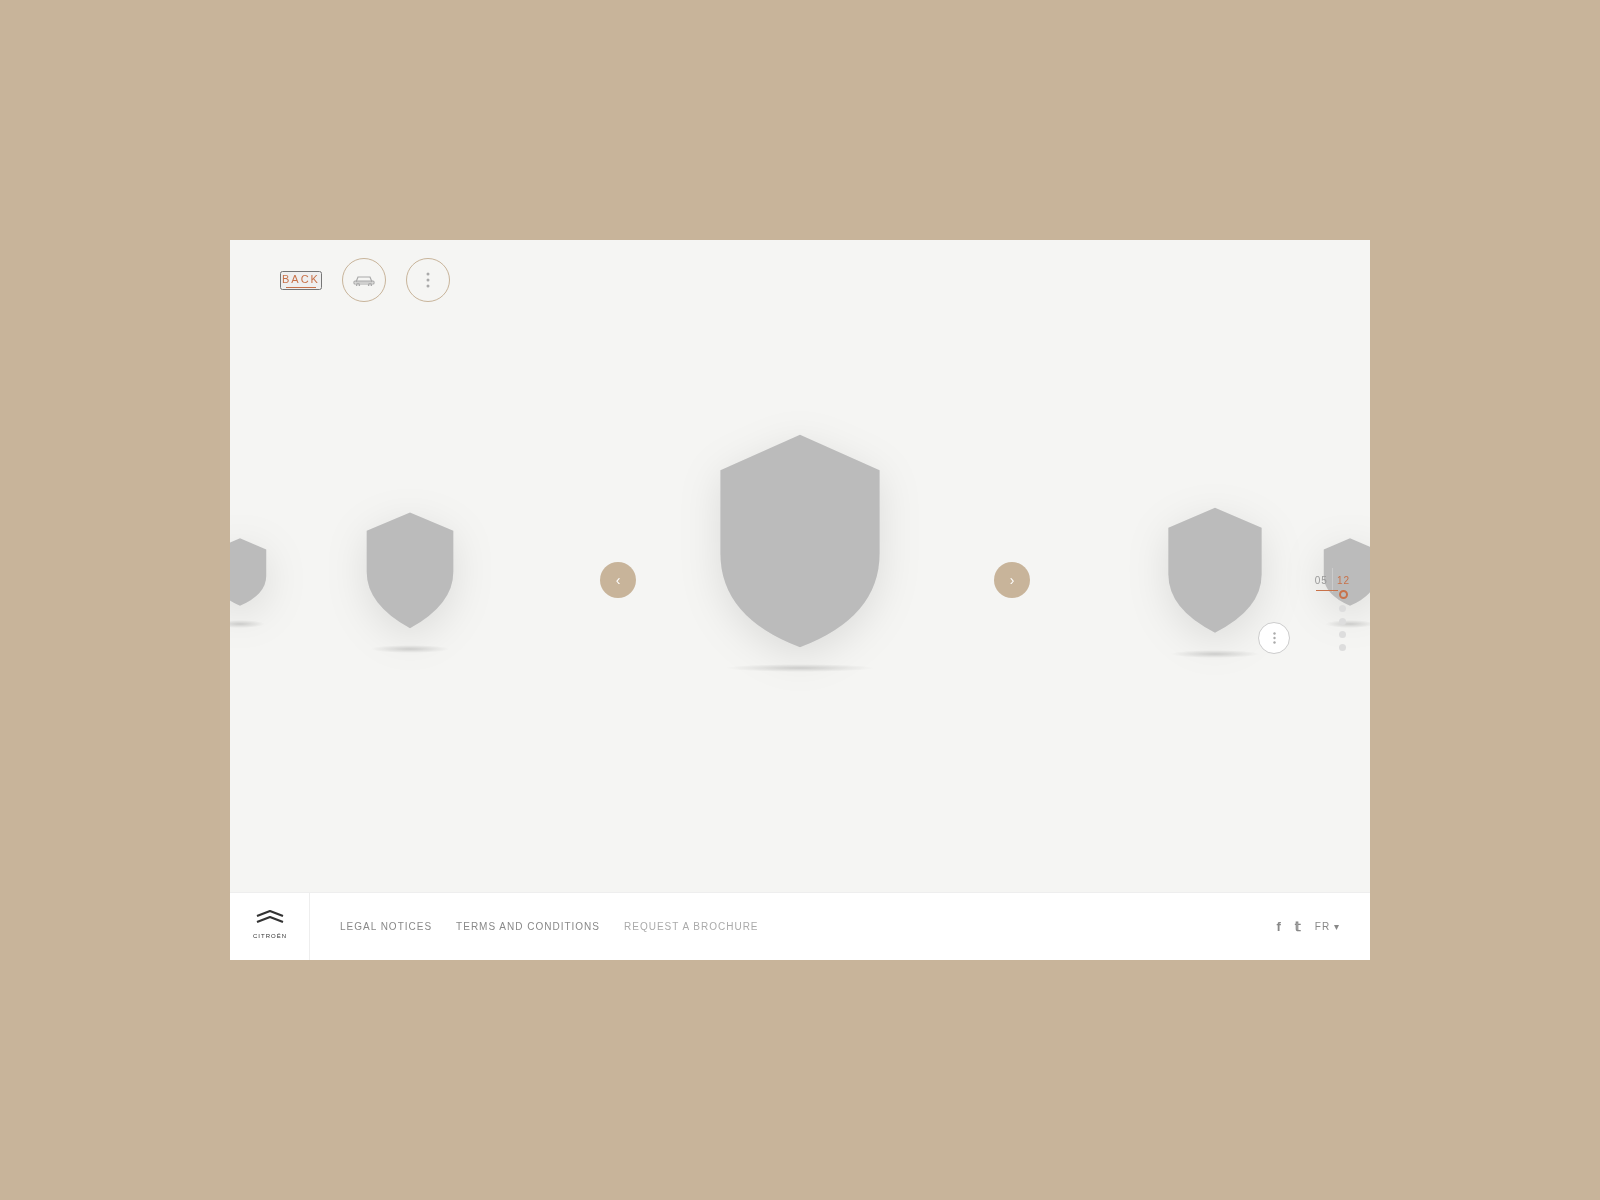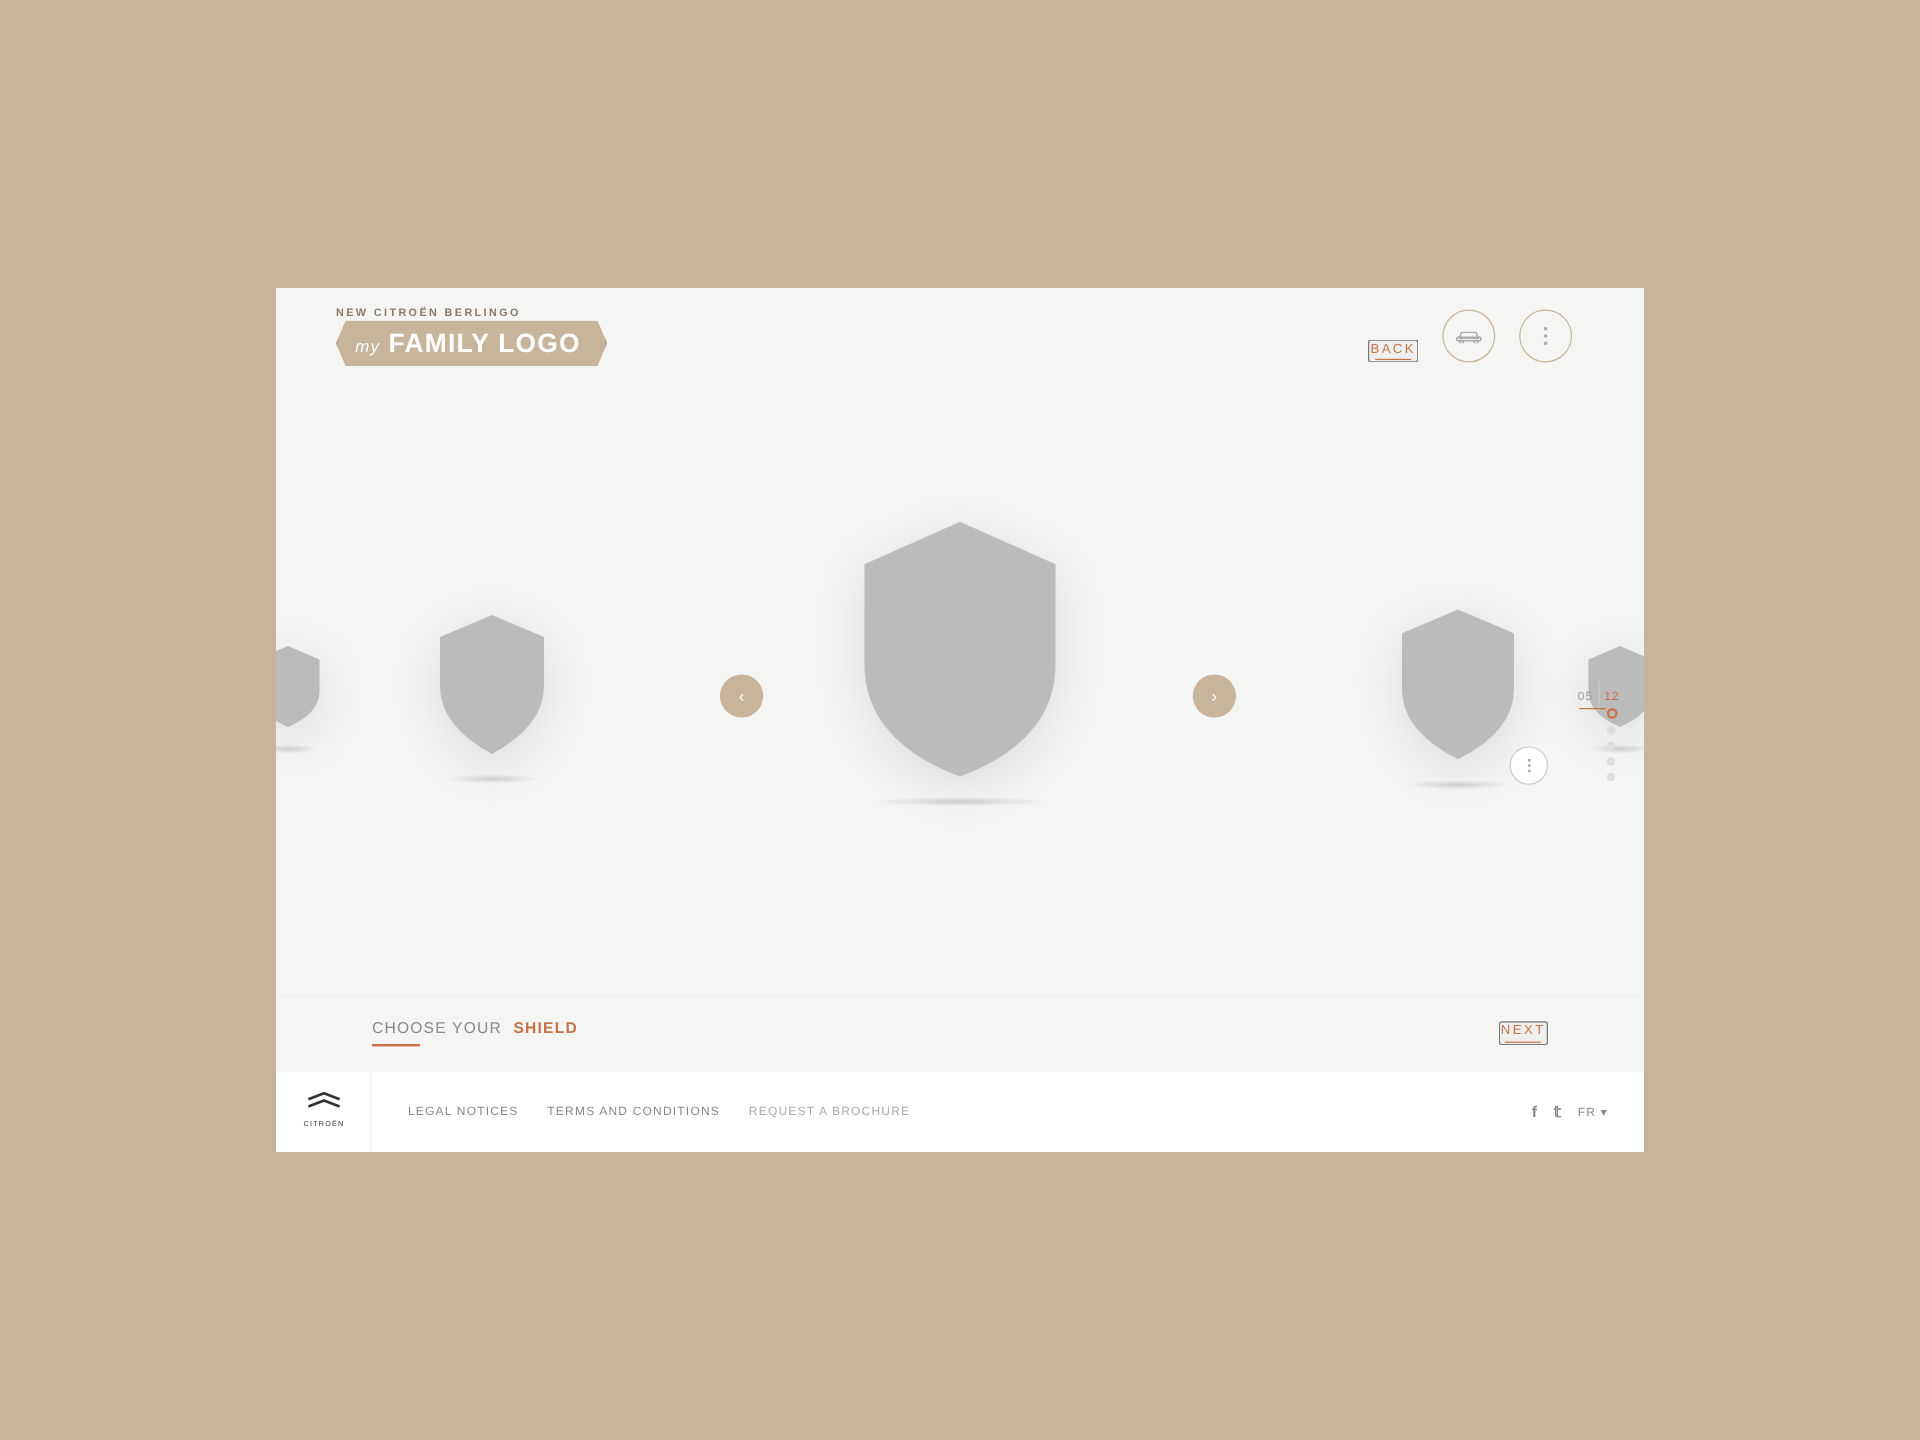--- a/index.html
+++ b/index.html
@@ -81,21 +81,21 @@
     }
     .logo-text em {
       font-style: italic;
       font-size: 14px;
       font-weight: normal;
       text-transform: lowercase;
     }
 
     .header-right {
       display: flex;
-      align-items: flex-end;
+      align-items: center;
       gap: 20px;
     }
     .back-btn {
       color: #c8724a;
       font-size: 11px;
       letter-spacing: 2px;
       text-transform: uppercase;
       cursor: pointer;
       display: flex;
       flex-direction: column;
@@ -393,28 +393,20 @@
       letter-spacing: 1px;
       cursor: pointer;
     }
   </style>
 </head>
 <body>
 
 <div class="outer-wrapper">
 
   <div class="header">
-    <div class="logo-area">
-      <span class="logo-subtitle">NEW CITROËN BERLINGO</span>
-      <div class="logo-banner">
-        <span class="logo-text">
-          <em>My</em> <span>FAMILY LOGO</span>
-        </span>
-      </div>
-    </div>
 
     <div class="header-right">
       <button class="back-btn">
         <span>BACK</span>
         <div class="underline"></div>
       </button>
       <button class="header-icon-btn">
         <svg width="22" height="12" viewBox="0 0 22 12">
           <path d="M3 8 L5 3 L17 3 L19 8 Z" fill="none" stroke="#aaa" stroke-width="1.2"></path>
           <rect x="1" y="7" width="20" height="3" rx="1" fill="none" stroke="#aaa" stroke-width="1.2"></rect>
@@ -493,33 +485,20 @@
     <div class="dot-indicators">
       <div class="dot active"></div>
       <div class="dot"></div>
       <div class="dot"></div>
       <div class="dot"></div>
       <div class="dot"></div>
     </div>
 
   </div>
 
-  <div class="bottom-bar">
-    <div class="choose-label">
-      <div>
-        <span>CHOOSE YOUR</span>
-        <span style="color:#c8724a; font-weight:bold; margin-left:5px;">SHIELD</span>
-      </div>
-      <div class="underline-bar"></div>
-    </div>
-    <button class="next-btn">
-      <span>NEXT</span>
-      <div class="underline"></div>
-    </button>
-  </div>
 
   <div class="footer">
     <div class="footer-logo">
       <div class="citroen-logo">
         <svg width="36" height="38" viewBox="0 0 36 38">
           <polyline points="5,8 18,3 31,8" fill="none" stroke="#333" stroke-width="2.2" stroke-linejoin="round"></polyline>
           <polyline points="5,14 18,9 31,14" fill="none" stroke="#333" stroke-width="2.2" stroke-linejoin="round"></polyline>
           <text x="18" y="30" text-anchor="middle" font-size="6" fill="#333" font-family="Arial" letter-spacing="1">CITROËN</text>
         </svg>
       </div>

